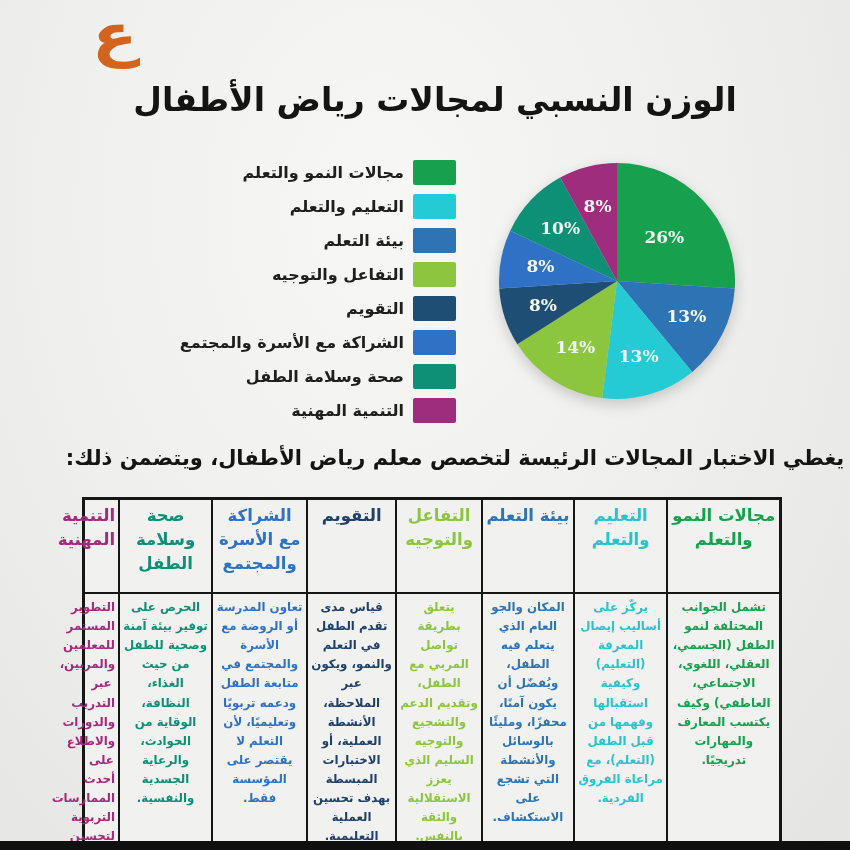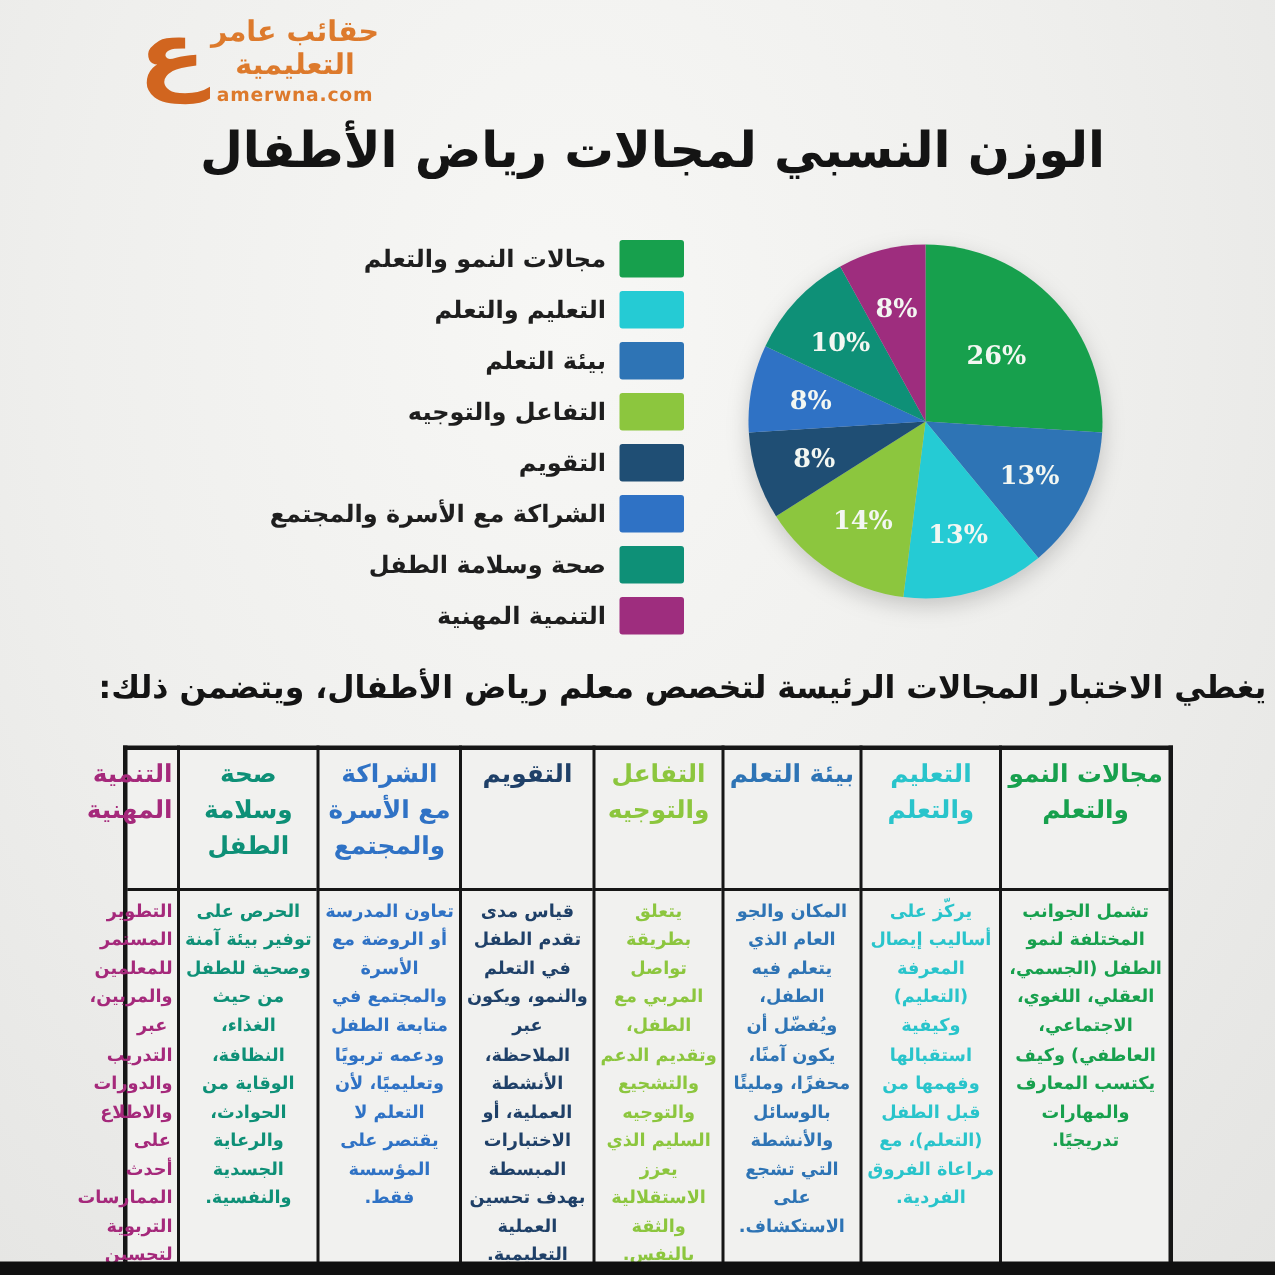--- a/index.html
+++ b/index.html
@@ -40,25 +40,20 @@
   .domains-table th:nth-child(5),.domains-table td:nth-child(5){width:11.6%;}
   .domains-table th:nth-child(6),.domains-table td:nth-child(6){width:12.5%;}
   .domains-table th:nth-child(7),.domains-table td:nth-child(7){width:12.2%;}
   .bottom-frame{position:absolute;left:0;bottom:0;width:100%;height:9px;background:#101010;}
 </style>
 </head>
 <body>
 
 <div class="logo">
   <div class="logo-symbol">ع</div>
-  <div class="logo-text" dir="rtl">
-    <div class="logo-line">حقائب عامر</div>
-    <div class="logo-line">التعليمية</div>
-    <div class="logo-url">amerwna.com</div>
-  </div>
 </div>
 
 <div class="title" dir="rtl">الوزن النسبي لمجالات رياض الأطفال</div>
 
 <div class="legend" dir="rtl">
     <div class="legend-row">
       <span class="swatch" style="background: rgb(23, 160, 77);"></span>
       <span class="legend-label">مجالات النمو والتعلم</span>
     </div>
     <div class="legend-row">

